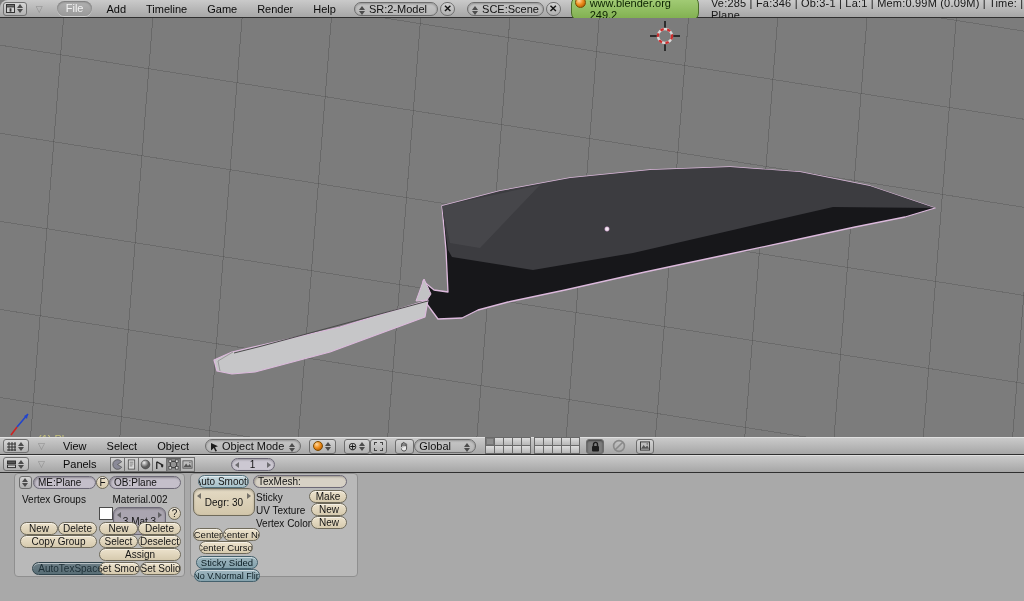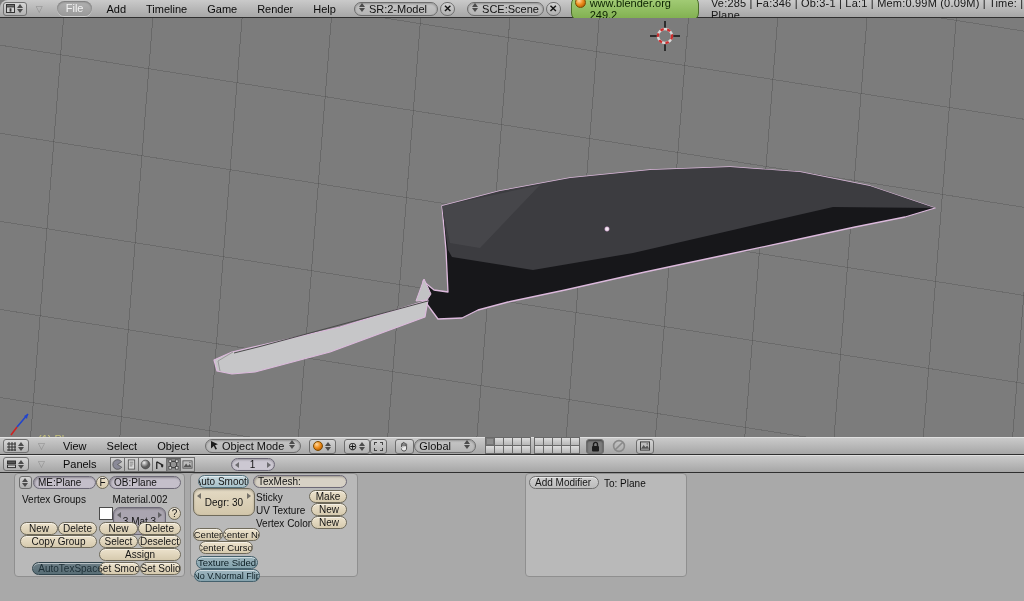--- a/index.html
+++ b/index.html
@@ -22,21 +22,21 @@
   .ud { position:relative; width:7px; height:9px; display:inline-block; flex:none; }
   .ud:before,.ud:after { content:""; position:absolute; left:0;
       border-left:3px solid transparent; border-right:3px solid transparent; }
   .ud:before { top:0; border-bottom:4px solid #4c4c4c; }
   .ud:after  { bottom:0; border-top:4px solid #4c4c4c; }
   .collapse { color:#8b8b8b; font-size:9px; margin:0 8px 0 9px; }
   .menu { margin:0 10px; color:#0a0a0a; }
   .menu-pill { margin:0 4px 0 6px; padding:1px 9px 2px; border-radius:9px;
                background:linear-gradient(#b2b2b2,#9a9a9a); color:#f2f2f2;
                box-shadow:inset 0 1px 2px rgba(0,0,0,.35), 0 1px 0 rgba(255,255,255,.4); }
-  .ddfield { height:14px; display:flex; align-items:flex-start; gap:3px; padding:0 4px;
+  .ddfield { height:14px; display:flex; align-items:flex-end; gap:3px; padding:0 4px;
              background:linear-gradient(#c6c6c6,#b4b4b4); border:1px solid #6d6d6d;
              border-radius:8px; box-shadow:inset 0 1px 2px rgba(0,0,0,.25); }
   .xbtn { width:16px; height:14px; margin-left:2px; border:1px solid #6d6d6d; border-radius:8px;
           background:linear-gradient(#d2d2d2,#b0b0b0); font-weight:bold; font-size:10px;
           display:flex; align-items:center; justify-content:center; }
   .ball { width:11px; height:11px; border-radius:50%; flex:none;
           background:radial-gradient(circle at 35% 30%, #ffd9a0, #ef8f1f 45%, #b35a00 85%);
           border:1px solid #7c4a00; }
   .verpill { height:25px; margin-left:10px; padding:0 8px 0 3px; display:flex; gap:4px;
              background:linear-gradient(#a6cf7a,#7fae4e); border:1px solid #4c6e2a; border-radius:8px;
@@ -411,29 +411,23 @@
           <span>Center</span>
         </div>
       <div class="b" style="left:32px;top:54px;width:37px;font-size:9.5px">
           <span>Center Ne</span>
         </div>
       <div class="b" style="left:8px;top:67px;width:54px;font-size:9.5px">
           <span>Center Cursor</span>
         </div>
 
       <div class="b slate" style="left:5px;top:82px;width:62px;font-size:9.5px">
-          <span>Texture Sided</span>
+          <span>Sticky Sided</span>
         </div>
       <div class="b slate" style="left:3px;top:95px;width:66px;font-size:9px">
           <span>No V.Normal Flip</span>
         </div>
     </div>
 
 
-    <div class="panel" style="left:525px;width:162px">
-      <div class="b gray" style="left:3px;top:2px;width:70px">
-          <span>Add Modifier</span>
-        </div>
-      <span class="lbl" style="left:78px;top:4px">To: Plane</span>
-    </div>
   </div>
 
 </div>
 
 </body></html>

